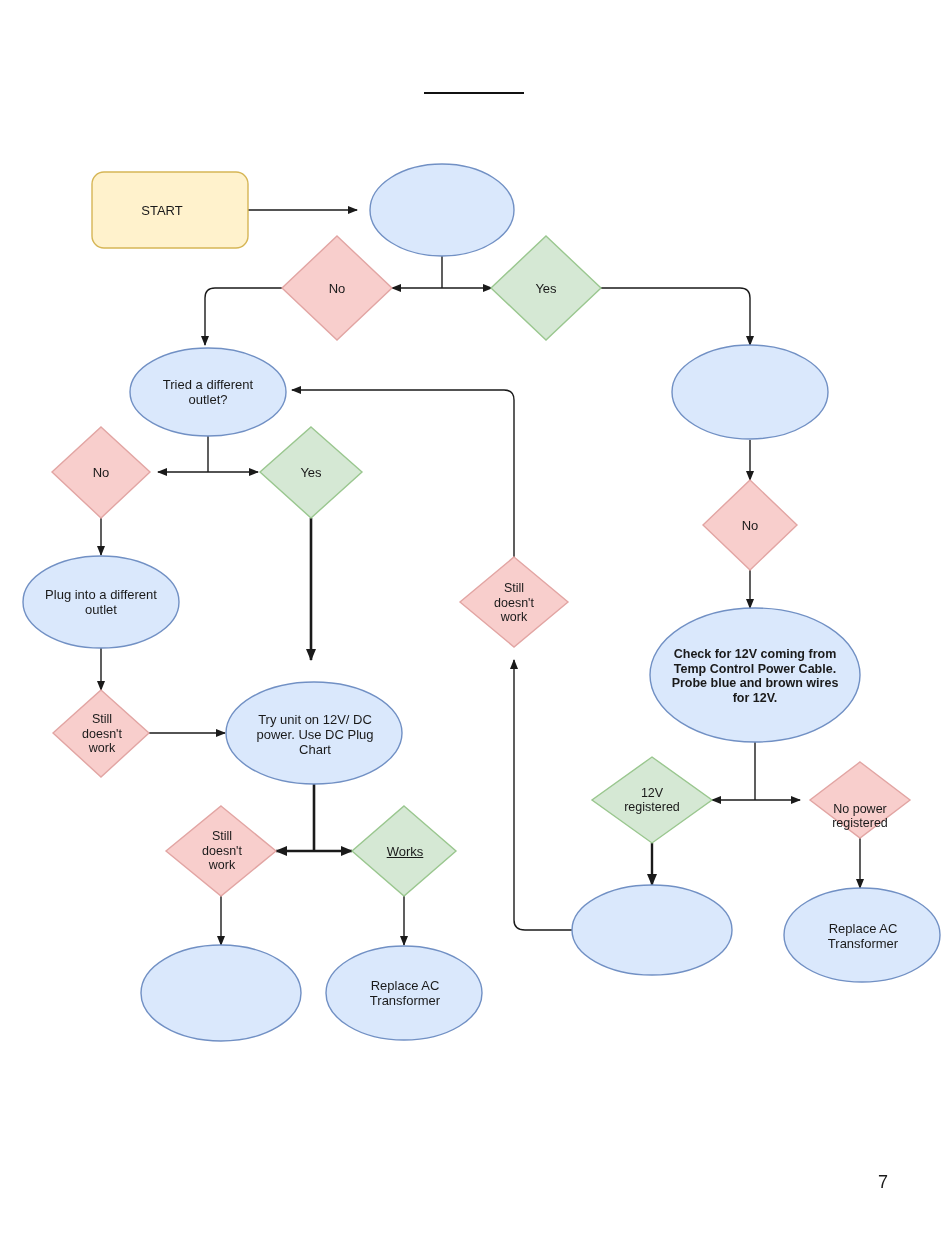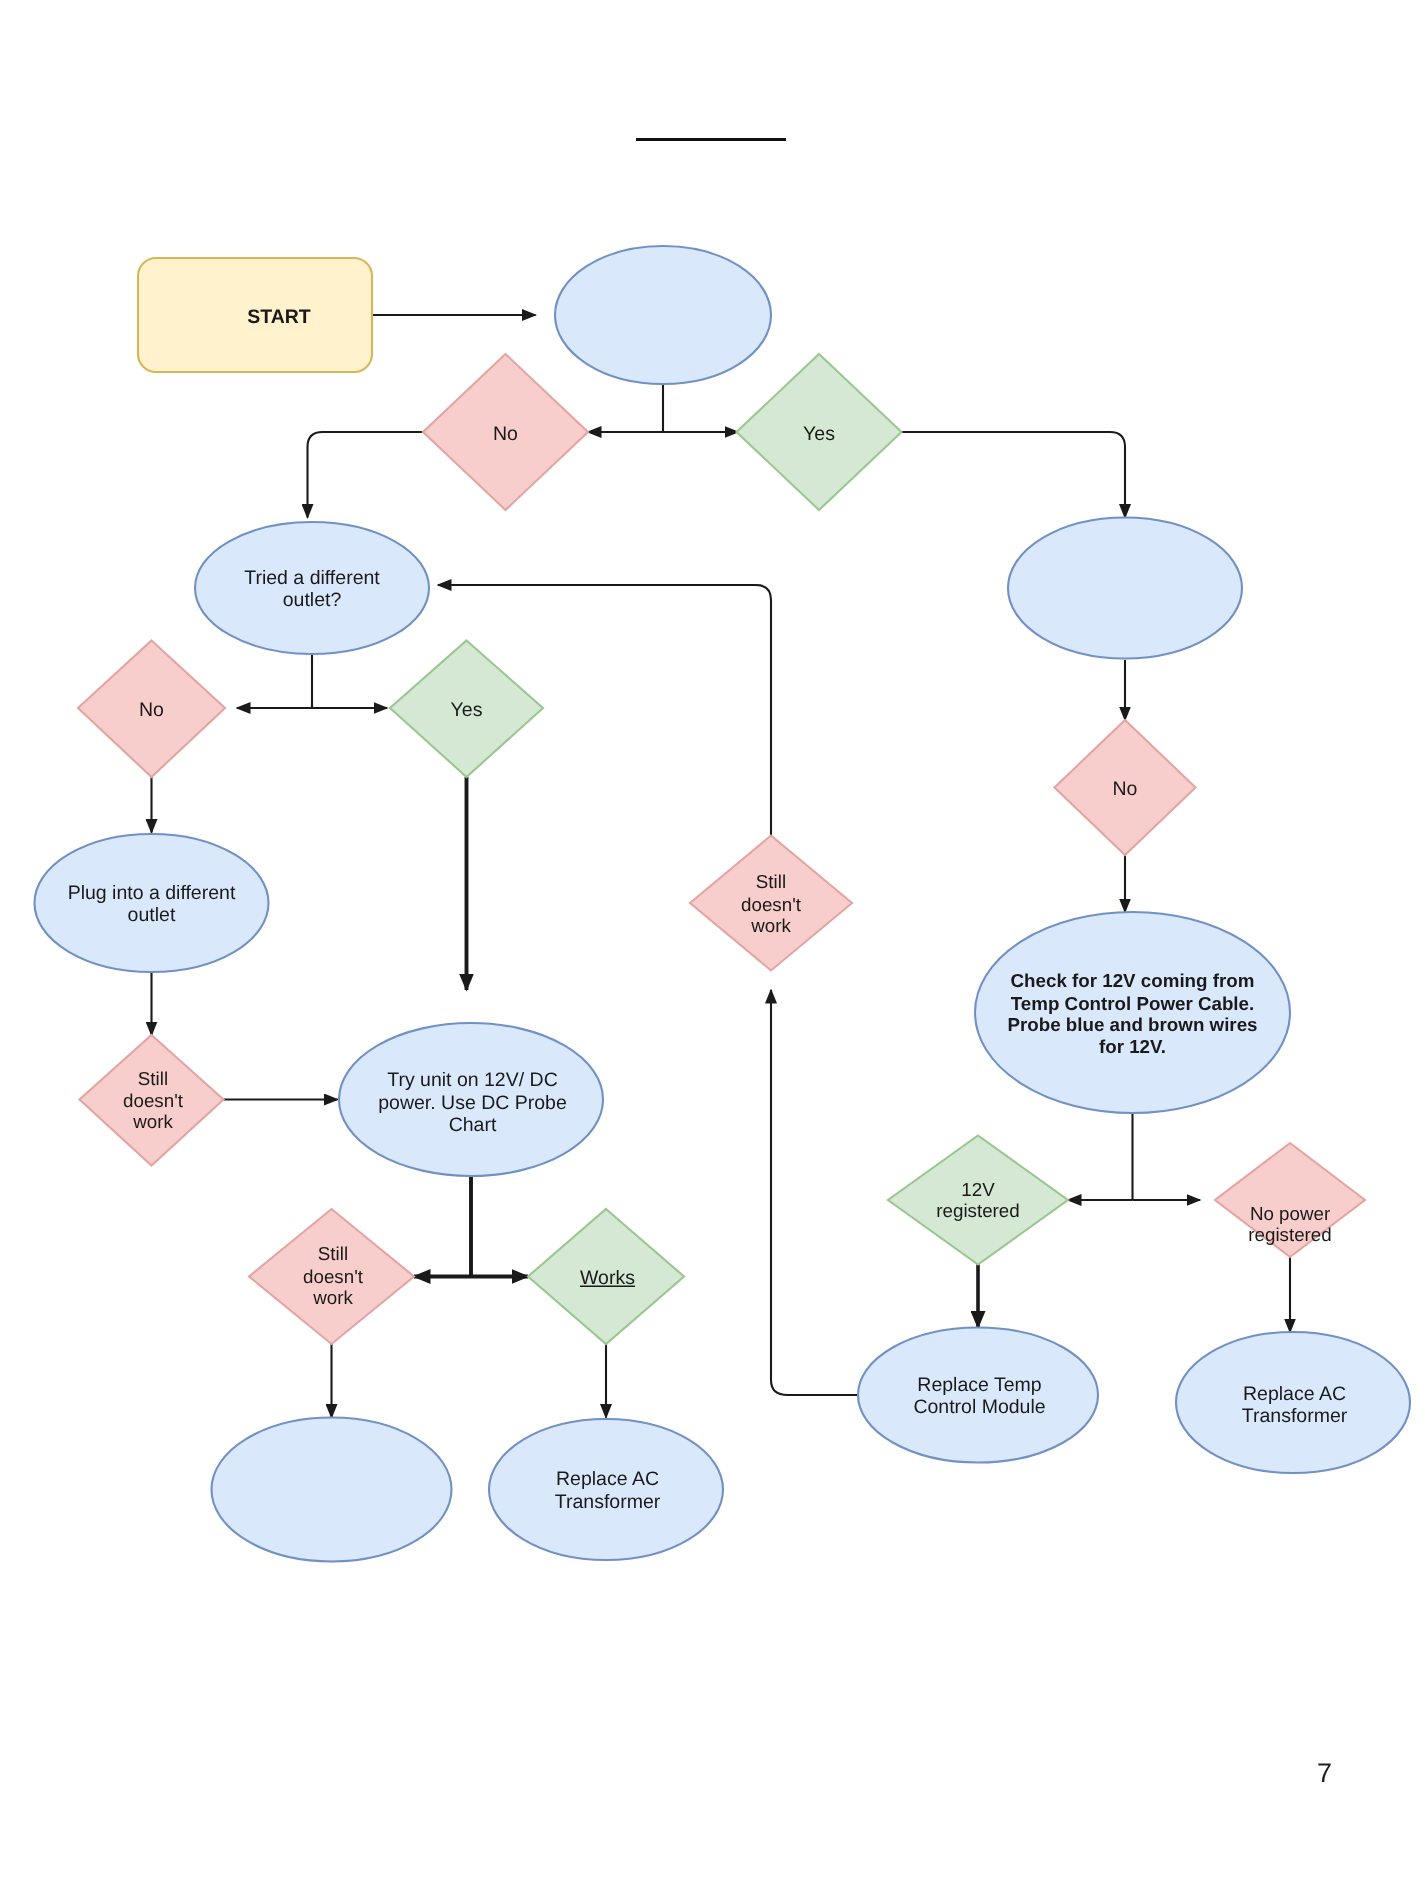--- a/index.html
+++ b/index.html
@@ -166,21 +166,21 @@
       <ellipse cx="652" cy="930" rx="80" ry="45" fill="#dae8fc" stroke="#7190c4" stroke-width="1.4"></ellipse>
 
       <ellipse cx="862" cy="935" rx="78" ry="47" fill="#dae8fc" stroke="#7190c4" stroke-width="1.4"></ellipse>
 
       <ellipse cx="221" cy="993" rx="80" ry="48" fill="#dae8fc" stroke="#7190c4" stroke-width="1.4"></ellipse>
 
       <ellipse cx="404" cy="993" rx="78" ry="47" fill="#dae8fc" stroke="#7190c4" stroke-width="1.4"></ellipse>
     </g>
   </svg>
 
-  <div class="node-label" style="left:108px;  top:172px; width:156px; height:76px;font-weight:bold;">START</div>
+  <div class="node-label" style="left:84px;  top:172px; width:156px; height:76px;">START</div>
 
 
   <div class="node-label" style="left:297px; top:262px; width:80px;  height:52px;">No</div>
 
   <div class="node-label" style="left:506px; top:262px; width:80px;  height:52px;">Yes</div>
 
   <div class="node-label" style="left:133px; top:348px; width:150px; height:88px;">Tried a different
 outlet?</div>
 
 
@@ -200,37 +200,35 @@
   <div class="node-label lbl-sm" style="left:650px; top:630px; width:210px; height:92px;font-weight:bold;">Check for 12V coming from
 Temp Control Power Cable.
 Probe blue and brown wires
 for 12V.</div>
 
   <div class="node-label lbl-sm" style="left:64px;  top:705px; width:76px;  height:58px;">Still
 doesn't
 work</div>
 
   <div class="node-label" style="left:234px; top:688px; width:162px; height:92px;">Try unit on 12V/ DC
-power. Use DC Probe
+power. Use DC Plug
 Chart</div>
 
   <div class="node-label lbl-sm" style="left:605px; top:776px; width:94px;  height:48px;">12V
 registered</div>
 
   <div class="node-label lbl-sm" style="left:813px; top:792px; width:94px;  height:48px;">No power
 registered</div>
 
   <div class="node-label lbl-sm" style="left:184px; top:822px; width:76px;  height:58px;">Still
 doesn't
 work</div>
 
   <div class="node-label" style="left:366px; top:830px; width:78px;  height:42px;text-decoration:underline;">Works</div>
 
-  <div class="node-label" style="left:578px; top:890px; width:150px; height:80px;">Replace Temp
-Control Module</div>
 
   <div class="node-label" style="left:790px; top:897px; width:146px; height:78px;">Replace AC
 Transformer</div>
 
 
   <div class="node-label" style="left:330px; top:953px; width:150px; height:80px;">Replace AC
 Transformer</div>
 
   <div class="page-number">7</div>
 

